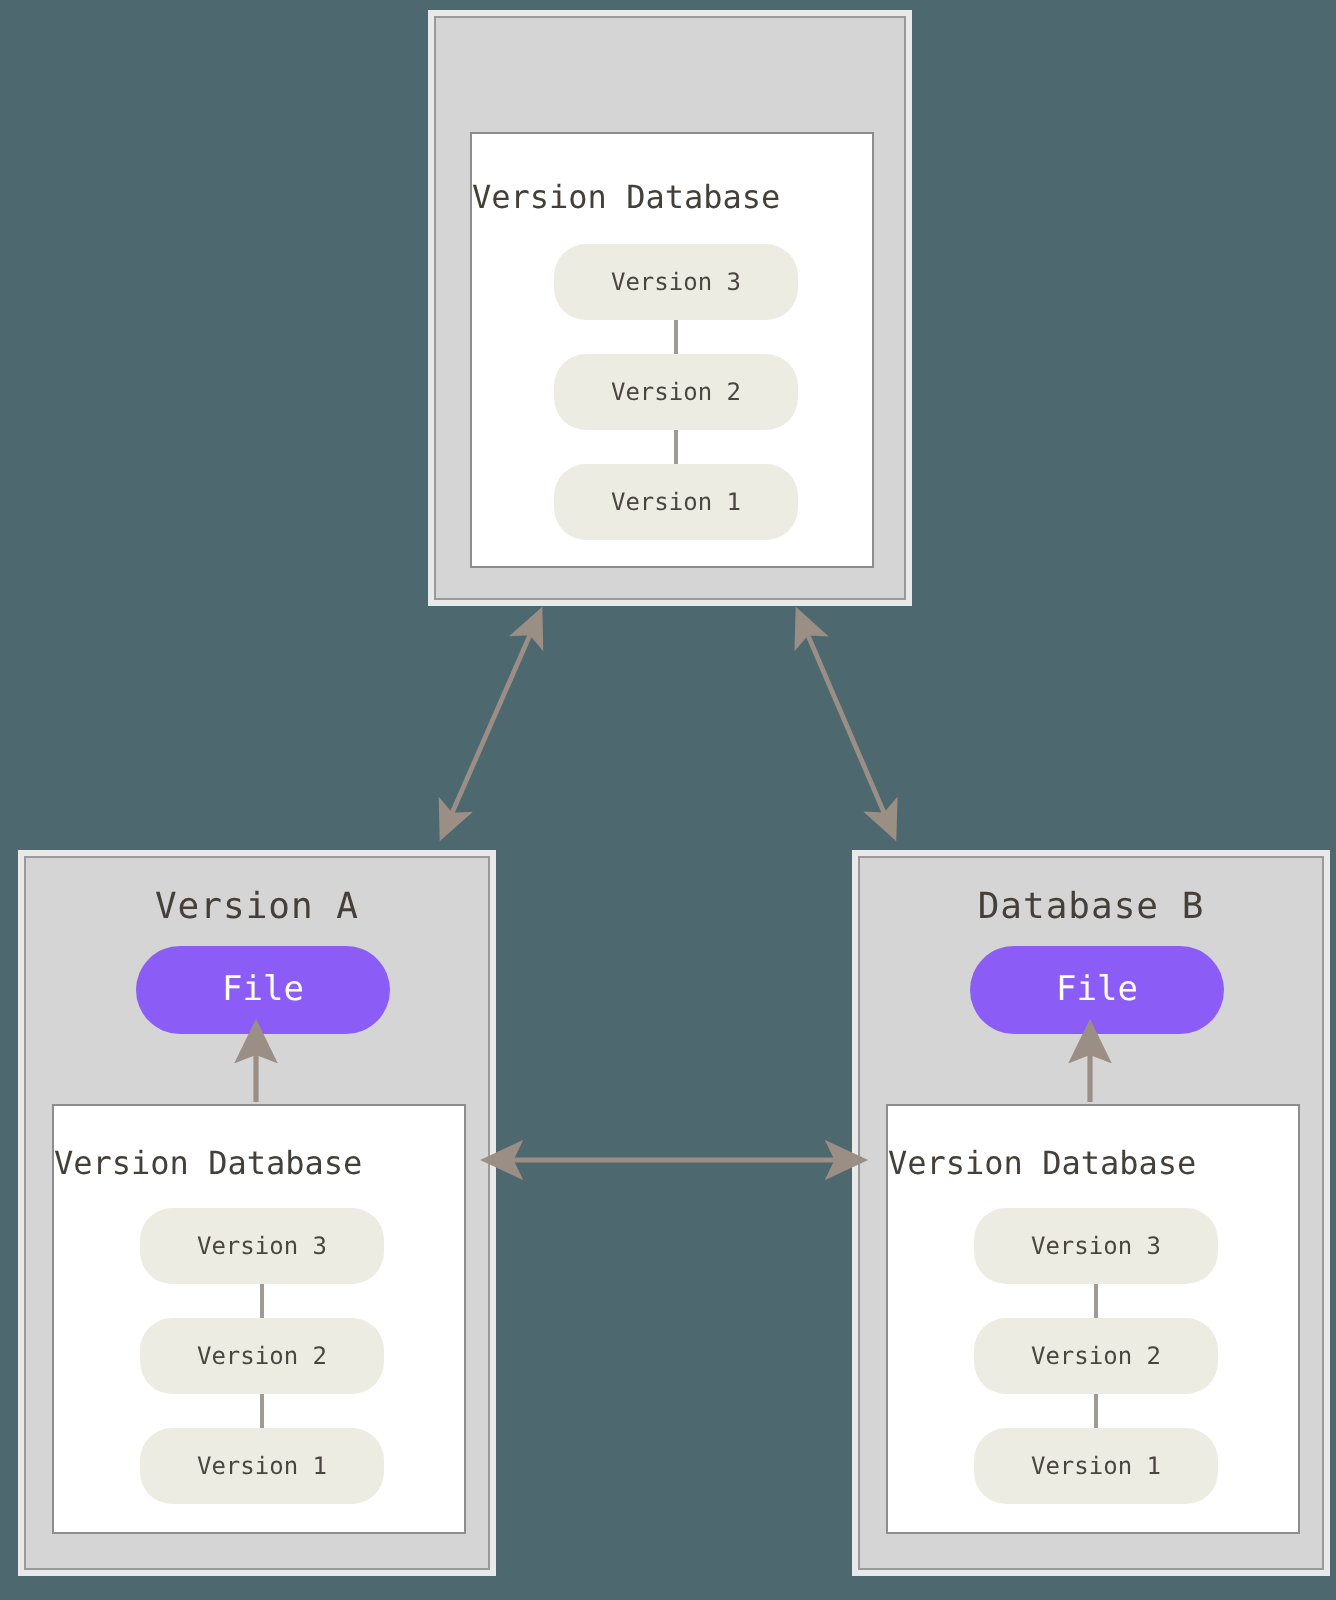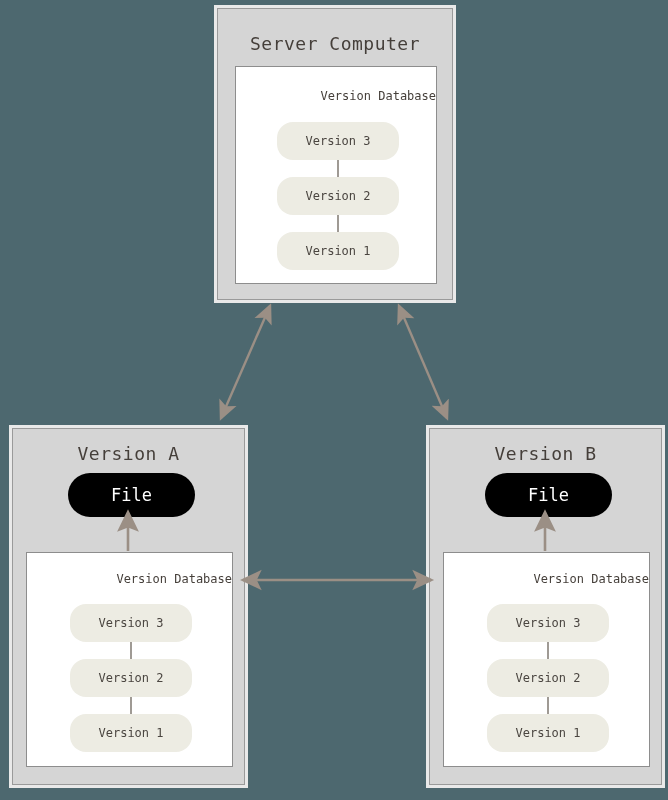--- a/index.html
+++ b/index.html
@@ -39,23 +39,23 @@
   .vdb-box {
     position: absolute;
     background: #ffffff;
     border: 1px solid #8d8d8d;
     box-sizing: border-box;
   }
   .vdb-title {
     position: absolute;
     left: 0;
     right: 0;
-    text-align: right;
+    text-align: left;
     color: #453f3a;
-    font-size: 12px;
+    font-size: 16px;
     white-space: nowrap;
   }
 
   
   .version-pill {
     position: absolute;
     background: #edece3;
     border-radius: 16px;
     color: #4a4540;
     font-size: 12px;
@@ -67,21 +67,21 @@
   }
   .pill-connector {
     position: absolute;
     width: 2px;
     background: #9f9a94;
   }
 
   
   .file-pill {
     position: absolute;
-    background: #000000;
+    background: #8b5cf6;
     border-radius: 22px;
     color: #ffffff;
     font-size: 17px;
     display: flex;
     align-items: center;
     justify-content: center;
     box-sizing: border-box;
     white-space: nowrap;
   }
 
@@ -94,21 +94,20 @@
     height: 800px;
     pointer-events: none;
   }
 </style>
 </head>
 <body>
 
 <div id="canvas">
 
   <div class="computer-box" style="left:217px; top:8px; width:236px; height:292px;">
-    <div class="box-title" style="top:24px;">Server Computer</div>
 
     <div class="vdb-box" style="left:17px; top:57px; width:202px; height:218px;">
       <div class="vdb-title" style="top:22px;">Version Database</div>
 
       <div class="version-pill" style="left:41px; top:55px; width:122px; height:38px;">
         <span>Version 3</span>
       </div>
       <div class="pill-connector" style="left:101px; top:93px; height:17px;"></div>
 
       <div class="version-pill" style="left:41px; top:110px; width:122px; height:38px;">
@@ -142,21 +141,21 @@
       </div>
       <div class="pill-connector" style="left:103px; top:144px; height:17px;"></div>
 
       <div class="version-pill" style="left:43px; top:161px; width:122px; height:38px;">
         <span>Version 1</span>
       </div>
     </div>
   </div>
 
   <div class="computer-box" style="left:429px; top:428px; width:233px; height:357px;">
-    <div class="box-title" style="top:14px;">Version B</div>
+    <div class="box-title" style="top:14px;">Database B</div>
 
     <div class="file-pill" style="left:55px; top:44px; width:127px; height:44px;">
       <span>File</span>
     </div>
 
     <div class="vdb-box" style="left:13px; top:123px; width:207px; height:215px;">
       <div class="vdb-title" style="top:19px;">Version Database</div>
 
       <div class="version-pill" style="left:43px; top:51px; width:122px; height:38px;">
         <span>Version 3</span>

